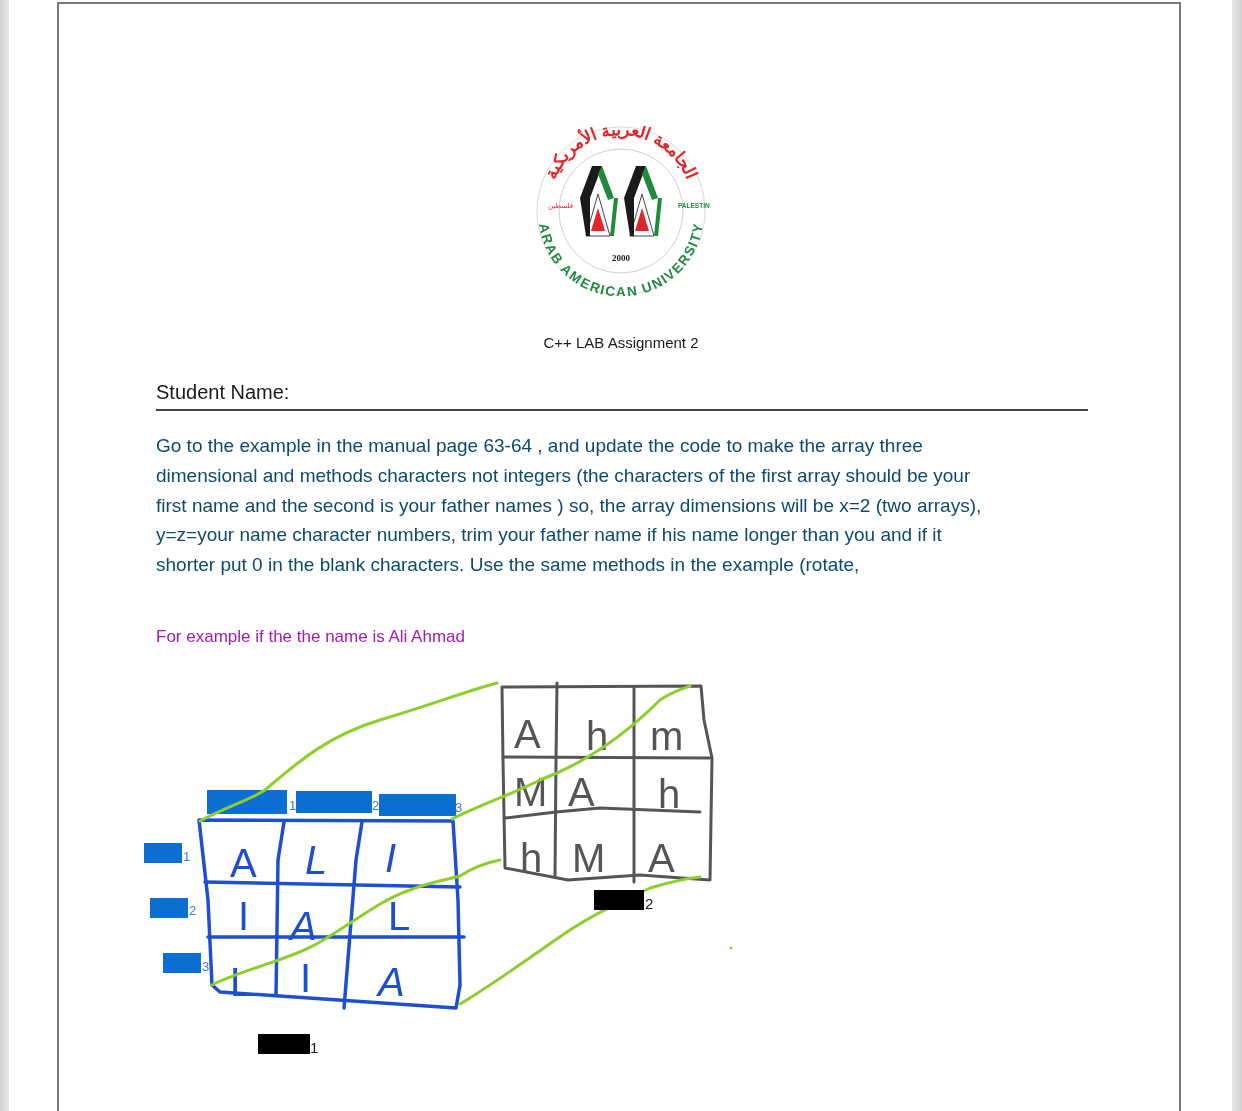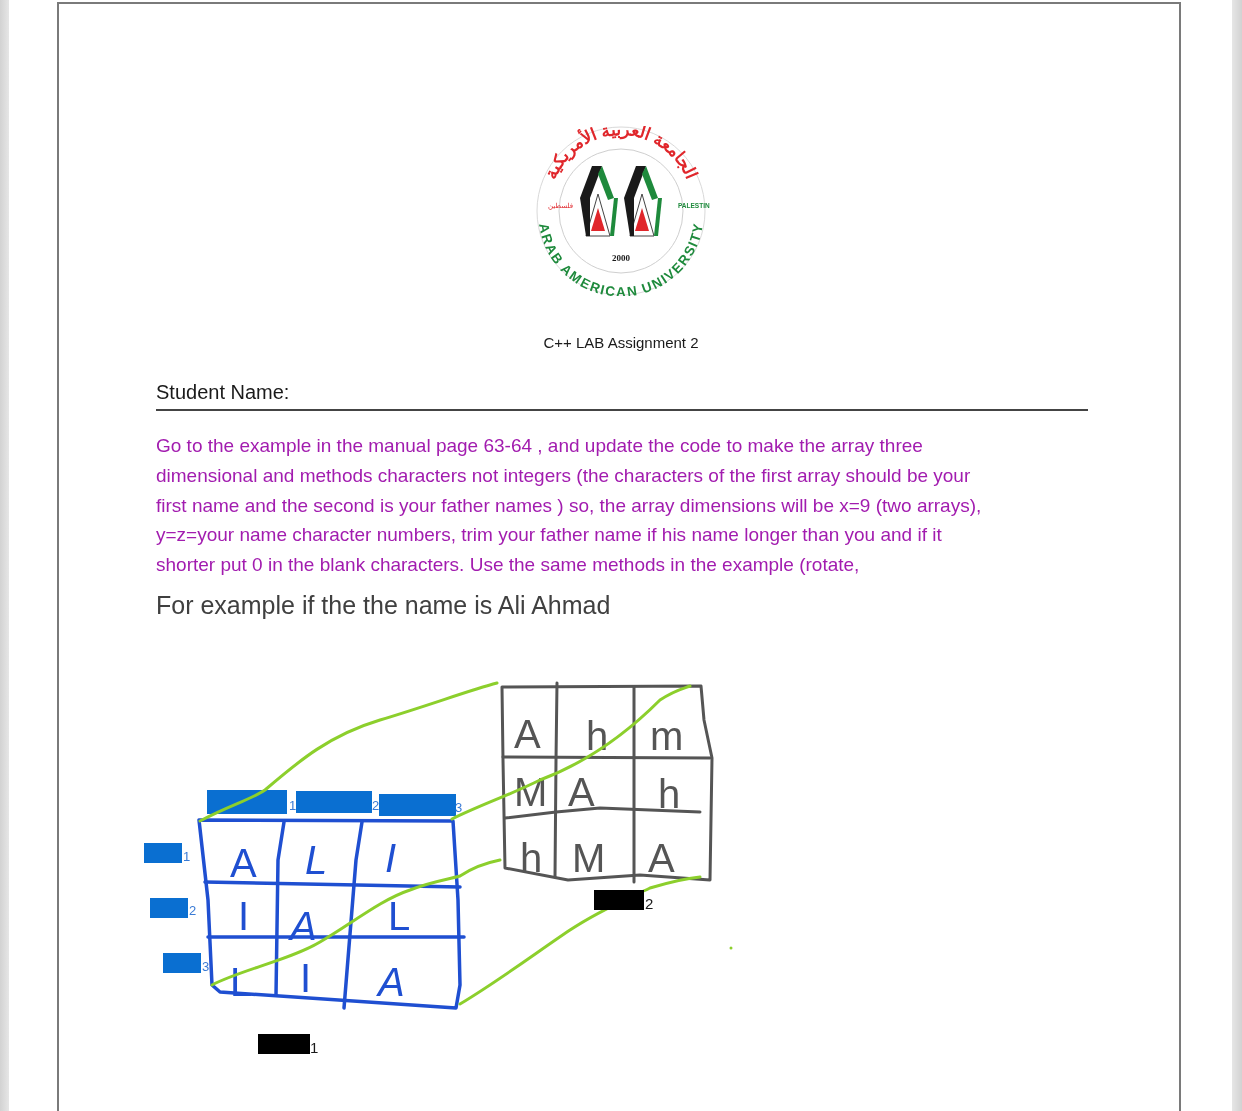--- a/index.html
+++ b/index.html
@@ -33,25 +33,25 @@
     }
     .student-label {
       position: absolute; left: 156px; top: 381px; font-size: 20px; color: #1a1a1a;
     }
     .student-rule {
       position: absolute; left: 156px; top: 409px; width: 932px; height: 2px;
       background: #444444;
     }
     .body-text {
       position: absolute; left: 156px; top: 431px; width: 930px;
-      font-size: 19px; line-height: 29.8px; color: #a21caf;
+      font-size: 19px; line-height: 29.8px; color: #0c4a6e;
     }
     .body-text .line { display: block; white-space: nowrap; }
     .example-text {
-      position: absolute; left: 156px; top: 591px; font-size: 25px; color: #404040;
+      position: absolute; left: 156px; top: 627px; font-size: 17px; color: #a21caf;
     }
     .drawing {
       position: absolute; left: 0; top: 0; width: 1242px; height: 1111px;
       pointer-events: none;
     }
     .drawing text { font-family: "Liberation Sans", sans-serif; }
   </style>
 </head>
 <body>
 
@@ -94,21 +94,21 @@
 </svg>
 
 <div class="doc-title">C++ LAB Assignment 2</div>
 
 <div class="student-label">Student Name:</div>
 <div class="student-rule"></div>
 
 <div class="body-text">
   <span class="line">Go to the example in the manual page 63-64 , and update the code to make the array three</span>
   <span class="line">dimensional and methods characters not integers (the characters of the first array should be your</span>
-  <span class="line">first name and the second is your father names ) so, the array dimensions will be x=9 (two arrays),</span>
+  <span class="line">first name and the second is your father names ) so, the array dimensions will be x=2 (two arrays),</span>
   <span class="line">y=z=your name character numbers, trim your father name if his name longer than you and if it</span>
   <span class="line">shorter put 0 in the blank characters. Use the same methods in the example (rotate,</span>
 </div>
 
 <div class="example-text">For example if the the name is Ali Ahmad</div>
 
 <svg class="drawing" viewBox="0 0 1242 1111">
 
   <g>
     <rect x="207" y="790" width="80" height="24" fill="#0a6fd1"></rect>

